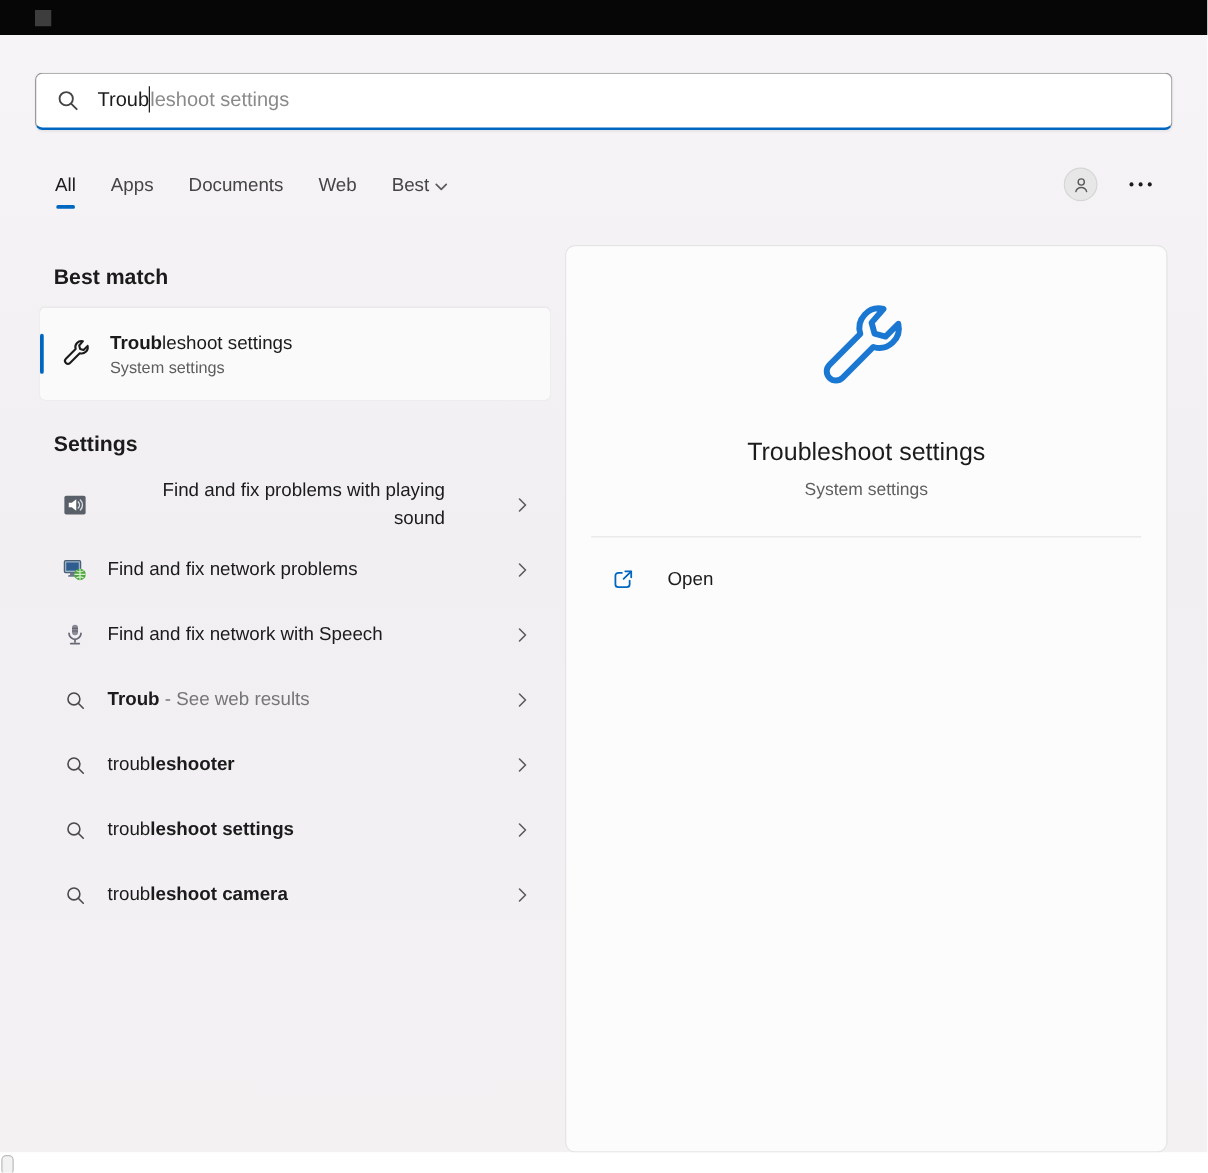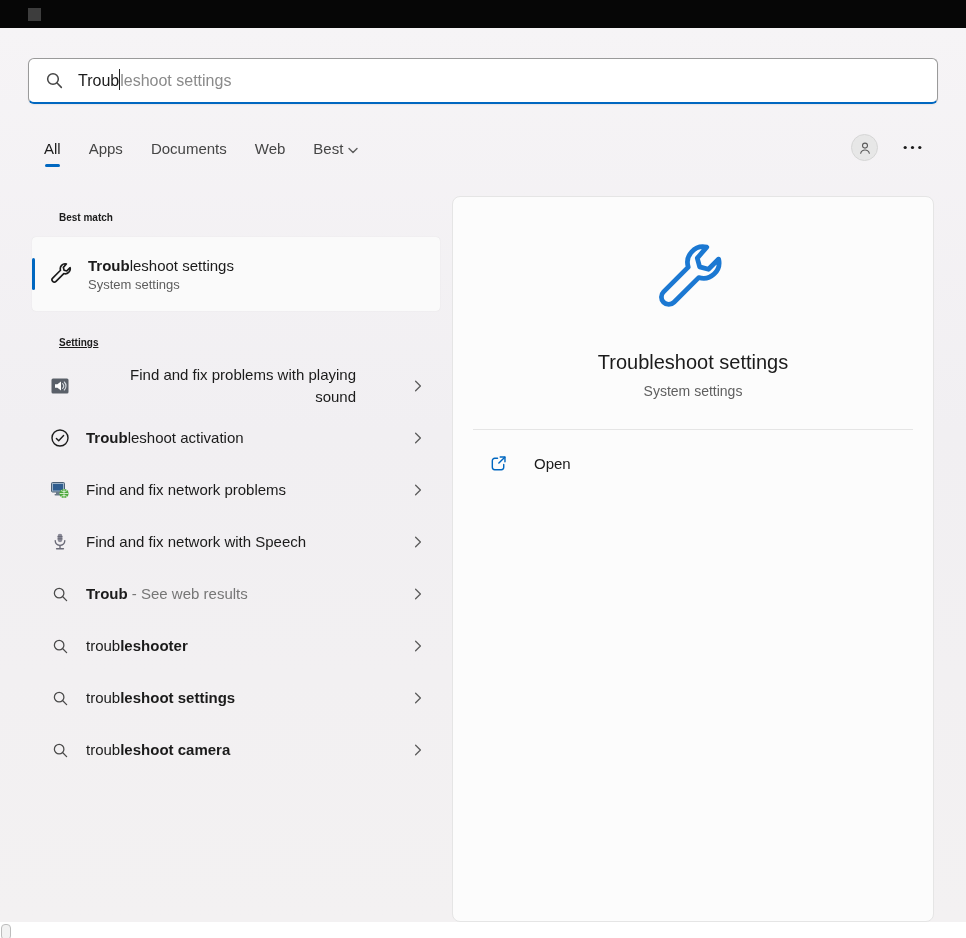--- a/index.html
+++ b/index.html
@@ -33,22 +33,22 @@
   .tab.active::after { content: ""; position: absolute; left: 1px; right: 1px; bottom: 0;
     height: 3px; border-radius: 2px; background: #0067c0; }
   .tab .tab-chev { display: inline-block; margin-left: 5px; }
 
   .avatar { position: absolute; top: 106px; right: 88px; width: 27px; height: 27px; border-radius: 50%;
     background: #e7e7e7; border: 1px solid #d6d6d6; display: flex; align-items: center; justify-content: center; }
   .ellipsis { position: absolute; top: 117px; right: 44px; display: flex; }
 
   
   .left-col { position: absolute; left: 28px; top: 178px; width: 412px; }
-  .section-heading { font-size: 10px; font-weight: 700; color: #1b1b1b; margin: 6px 0 14px 31px; }
-  .section-heading.later { margin-top: 26px; margin-bottom: 12px; text-decoration: underline; }
+  .section-heading { font-size: 17px; font-weight: 700; color: #1b1b1b; margin: 6px 0 14px 15px; }
+  .section-heading.later { margin-top: 26px; margin-bottom: 12px; }
 
   .best-card { position: relative; margin-left: 4px; height: 74px; background: #fafafa;
     border-radius: 4px; display: flex; align-items: center; padding-left: 18px;
     box-shadow: 0 0 1px rgba(0,0,0,0.12); }
   .best-card::before { content: ""; position: absolute; left: 0; top: 50%; transform: translateY(-50%);
     width: 3px; height: 32px; border-radius: 2px; background: #0067c0; }
   .best-icon { width: 24px; display: flex; margin-right: 14px; }
   .best-title { font-size: 15px; color: #1b1b1b; }
   .best-sub { font-size: 13px; color: #5d5d5d; margin-top: 3px; }
 
@@ -152,34 +152,20 @@
             </svg>
         </span>
         <div class="row-text"><span>Find and fix problems with playing sound</span><span class="bold"></span><span></span></div>
         <span class="chevron">
             <svg width="8" height="14" viewBox="0 0 10 16">
               <path d="M2 2l6 6-6 6" fill="none" stroke="#5c5c5c" stroke-width="1.6" stroke-linecap="round" stroke-linejoin="round"></path>
             </svg>
           </span>
       </div>
 
-      <div class="row">
-        <span class="row-icon">
-          <svg width="20" height="20" viewBox="0 0 20 20">
-              <circle cx="10" cy="10" r="8" fill="none" stroke="#1b1b1b" stroke-width="1.4"></circle>
-              <path d="M6.4 10.4l2.3 2.3 4.9-5.2" fill="none" stroke="#1b1b1b" stroke-width="1.4" stroke-linecap="round" stroke-linejoin="round"></path>
-            </svg>
-        </span>
-        <div class="row-text"><span></span><span class="bold">Troub</span><span>leshoot activation</span></div>
-        <span class="chevron">
-            <svg width="8" height="14" viewBox="0 0 10 16">
-              <path d="M2 2l6 6-6 6" fill="none" stroke="#5c5c5c" stroke-width="1.6" stroke-linecap="round" stroke-linejoin="round"></path>
-            </svg>
-          </span>
-      </div>
 
       <div class="row">
         <span class="row-icon">
           <svg width="20" height="20" viewBox="0 0 20 20">
               <rect x="1.5" y="2.5" width="13" height="9.5" rx="1" fill="#9db3c8" stroke="#4a6076" stroke-width="1"></rect>
               <rect x="3" y="4" width="10" height="6.5" fill="#2f5d8f"></rect>
               <rect x="6" y="12" width="4" height="2" fill="#6b7b8a"></rect>
               <rect x="4.5" y="14" width="7" height="1.4" rx="0.7" fill="#6b7b8a"></rect>
               <circle cx="14" cy="13.5" r="4.6" fill="#4ca73c"></circle>
               <path d="M9.6 13.5h8.8M14 9v9M11 10.5c2 1.4 4 1.4 6 0M11 16.5c2-1.4 4-1.4 6 0" fill="none" stroke="#d9efd2" stroke-width="0.9"></path>

